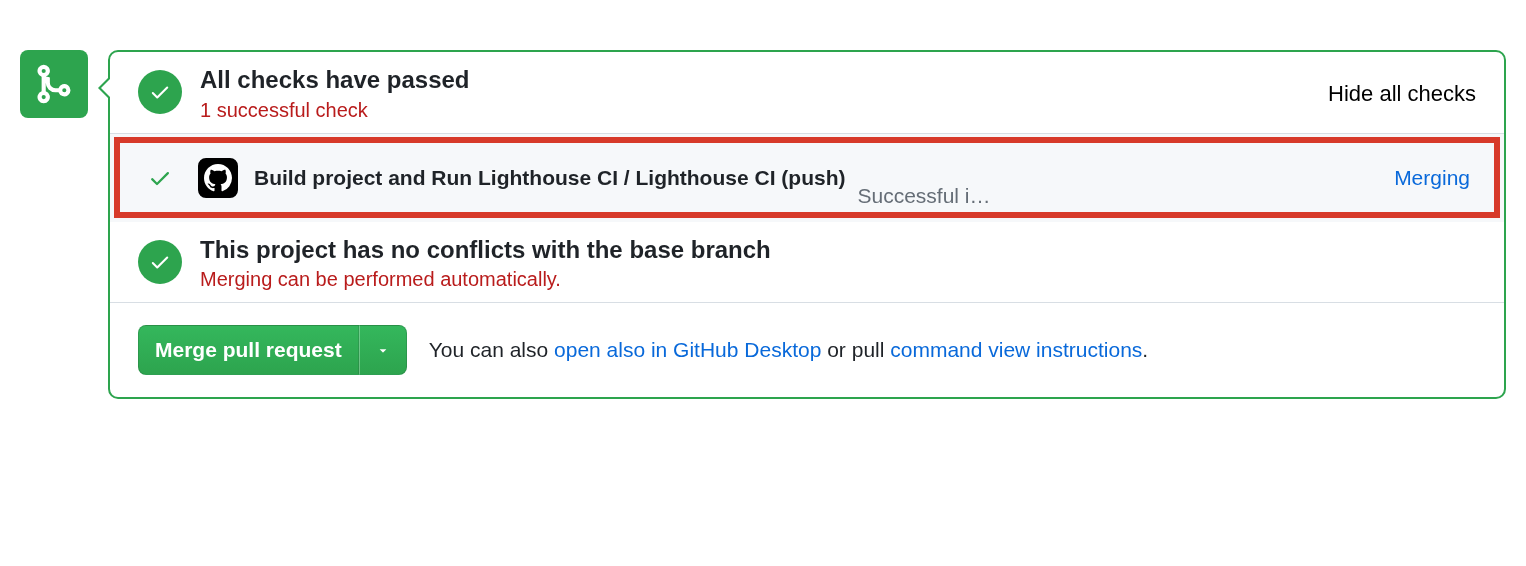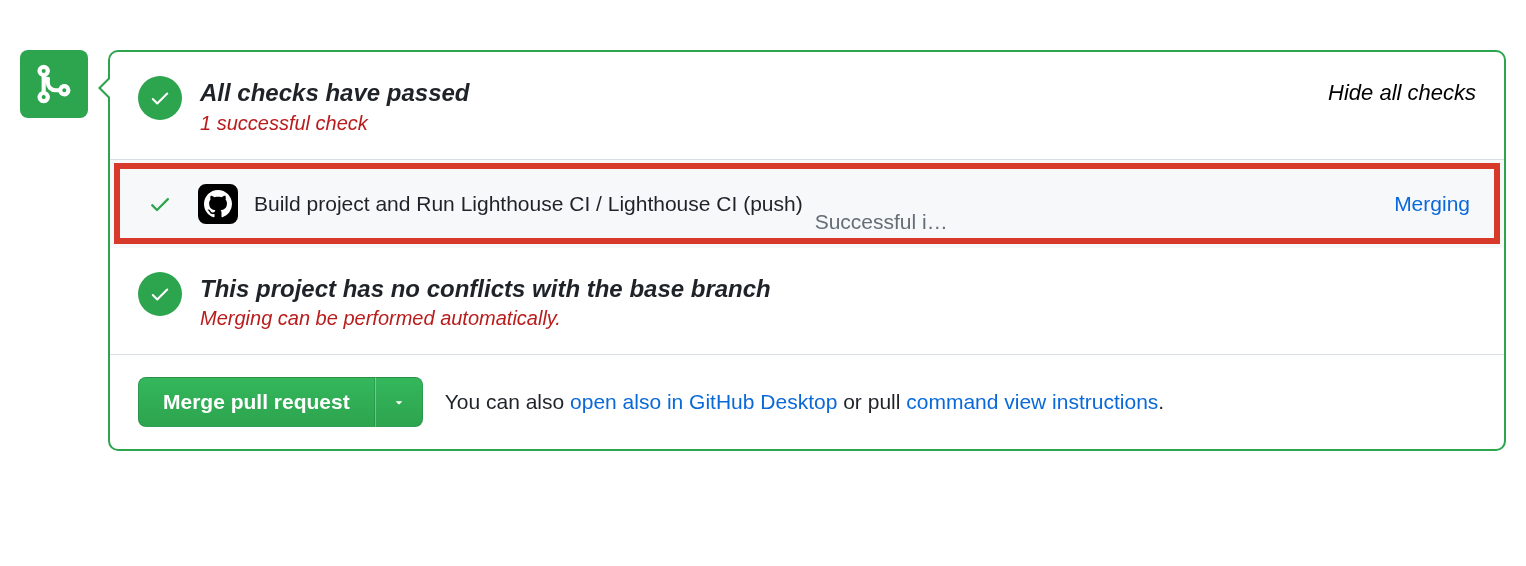--- a/index.html
+++ b/index.html
@@ -49,24 +49,23 @@
       left: -9px;
       top: 26px;
       width: 0;
       height: 0;
       border-top: 10px solid transparent;
       border-bottom: 10px solid transparent;
       border-right: 10px solid #fff;
     }
     .section {
       display: flex;
-      align-items: flex-start;
-      padding: 24px 28px;
+      align-items: center;
+      padding: 11px 28px;
       gap: 18px;
-      font-style: italic;
     }
     .section + .section,
     .check-row,
     .action-row {
       border-top: 1px solid #d8dee4;
     }
     .status-circle {
       width: 44px;
       height: 44px;
       border-radius: 50%;
@@ -118,21 +117,21 @@
       background: #000;
       border-radius: 8px;
       border: 2px solid #000;
       display: flex;
       align-items: center;
       justify-content: center;
       flex-shrink: 0;
     }
     .check-name {
       font-size: 21px;
-      font-weight: 400;
+      font-weight: 700;
       color: #1f2328;
       white-space: nowrap;
       overflow: hidden;
       text-overflow: ellipsis;
     }
     .check-status {
       font-size: 21px;
       color: #656d76;
       margin-left: 12px;
       white-space: nowrap;
@@ -155,21 +154,21 @@
     }
     .merge-btn-group {
       display: flex;
     }
     .merge-btn {
       background: linear-gradient(#34b75c, #2da44e);
       color: #fff;
       border: 1px solid rgba(27,31,36,0.15);
       font-size: 21px;
       font-weight: 600;
-      padding: 12px 24px;
+      padding: 12px 16px;
       border-radius: 8px 0 0 8px;
       cursor: pointer;
     }
     .merge-caret {
       background: linear-gradient(#34b75c, #2da44e);
       border: 1px solid rgba(27,31,36,0.15);
       border-left: 1px solid rgba(255,255,255,0.3);
       padding: 12px 16px;
       border-radius: 0 8px 8px 0;
       cursor: pointer;

